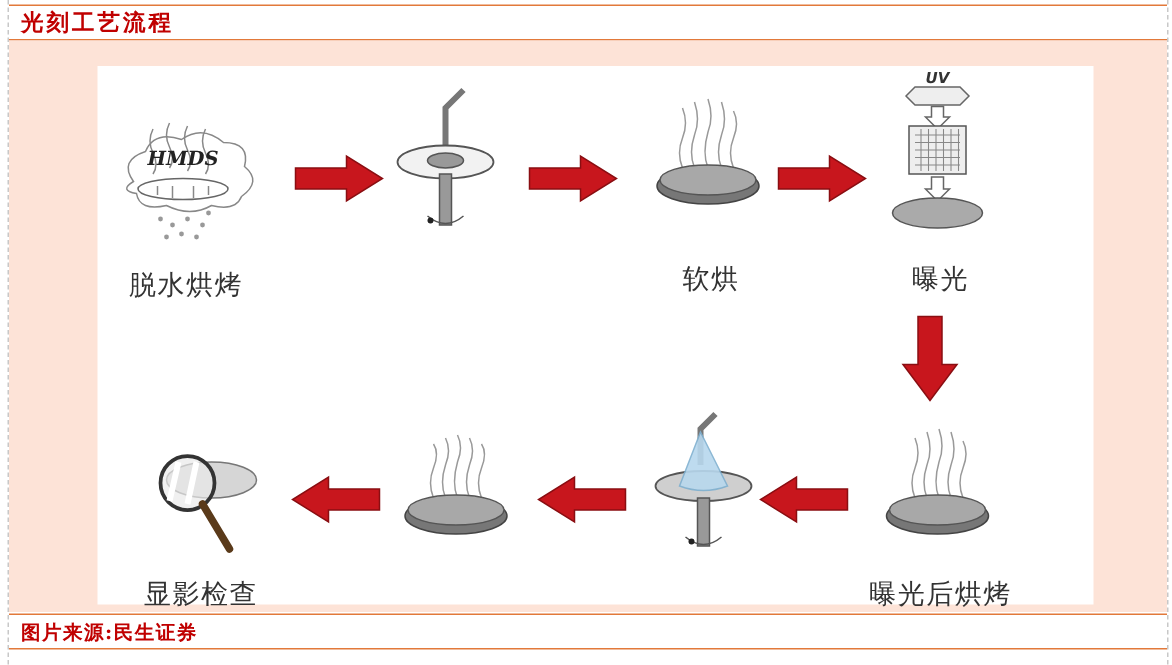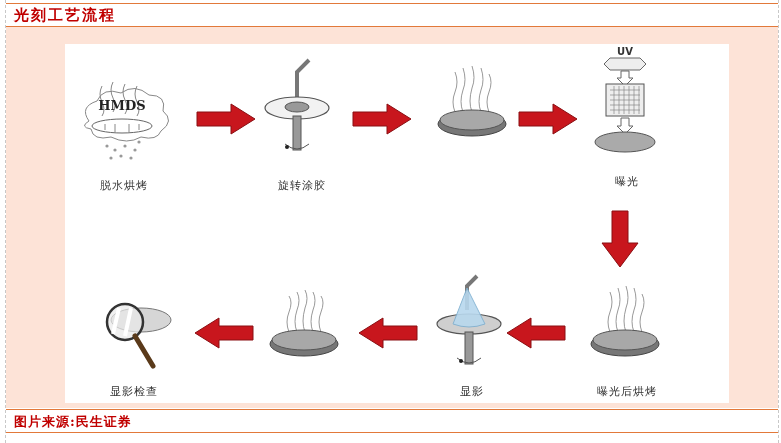--- a/index.html
+++ b/index.html
@@ -38,25 +38,25 @@
     position: absolute; left: 6px; top: 409px; width: 772px; height: 22px;
     border-top: 1px solid #e2793a;
     border-bottom: 1px solid #e2793a;
     background: #fff;
   }
   .source-text {
     position: absolute; left: 8px; top: 3px;
     font-family: "DejaVu Serif", serif; font-weight: bold;
     font-size: 13px; color: #c00000; letter-spacing: 1px;
   }
-  .step { position: absolute; width: 110px; }
+  .step { position: absolute; width: 110px; font-style: italic; }
   .step svg { display: block; margin: 0 auto; }
   .step-label {
     position: absolute; width: 110px; text-align: center;
-    font-size: 11px; color: #333; letter-spacing: 1px;
+    font-size: 18px; color: #333; letter-spacing: 1px;
   }
   .arrow { position: absolute; }
 </style>
 </head>
 <body>
 
 <div class="frame-left"></div>
 <div class="frame-right"></div>
 
 <div class="title-bar">
@@ -99,39 +99,39 @@
     <div class="step" style="left:180px; top:8px;">
       <svg width="110" height="110" viewBox="0 0 110 110">
         <path d="M52 50 V20 L64 8" fill="none" stroke="#777" stroke-width="4"></path>
         <ellipse cx="52" cy="56" rx="32" ry="11" fill="#f2f2f2" stroke="#555" stroke-width="1.2"></ellipse>
         <ellipse cx="52" cy="55" rx="12" ry="5" fill="#999" stroke="#555"></ellipse>
         <rect x="48" y="64" width="8" height="34" fill="#999" stroke="#555"></rect>
         <path d="M40 92 q12 10 24 0" fill="none" stroke="#555"></path>
         <circle cx="42" cy="95" r="2" fill="#222"></circle>
       </svg>
     </div>
-    <div class="step-label" style="left:182px; top:134px;">旋转涂胶</div>
 
     <svg class="arrow" style="left:286px; top:58px;" width="62" height="34" viewBox="0 0 62 34">
       <path d="M2 10 H36 V2 L60 17 L36 32 V24 H2 Z" fill="#c8161d" stroke="#8a0e12" stroke-width="1"></path>
     </svg>
 
     <div class="step" style="left:352px; top:8px;">
       <svg width="110" height="110" viewBox="0 0 110 110">
         <g fill="none" stroke="#999" stroke-width="1">
           <path d="M38 60 q-4 -10 0 -20 q4 -10 0 -20"></path>
           <path d="M46 60 q-4 -10 0 -22 q4 -10 0 -22"></path>
           <path d="M55 60 q-4 -10 0 -24 q4 -10 0 -22"></path>
           <path d="M64 60 q-4 -10 0 -22 q4 -10 0 -22"></path>
           <path d="M72 60 q-4 -10 0 -20 q4 -10 0 -18"></path>
         </g>
         <ellipse cx="55" cy="72" rx="34" ry="12" fill="#777" stroke="#444"></ellipse>
         <ellipse cx="55" cy="68" rx="32" ry="10" fill="#a8a8a8" stroke="#555"></ellipse>
       </svg>
     </div>
+    <div class="step-label" style="left:354px; top:130px;">软烘</div>
 
     <svg class="arrow" style="left:452px; top:58px;" width="62" height="34" viewBox="0 0 62 34">
       <path d="M2 10 H36 V2 L60 17 L36 32 V24 H2 Z" fill="#c8161d" stroke="#8a0e12" stroke-width="1"></path>
     </svg>
 
     <div class="step" style="left:505px; top:0px;">
       <svg width="110" height="120" viewBox="0 0 110 120">
         <text x="55" y="11" text-anchor="middle" font-family="DejaVu Sans, sans-serif" font-weight="bold" font-size="10" fill="#333">UV</text>
         <path d="M34 20 L40 14 H70 L76 20 L70 26 H40 Z" fill="#eee" stroke="#666"></path>
         <path d="M51 27 V34 H47 L55 42 L63 34 H59 V27 Z" fill="#fff" stroke="#666"></path>
@@ -172,21 +172,20 @@
     <div class="step" style="left:350px; top:228px;">
       <svg width="110" height="100" viewBox="0 0 110 100">
         <path d="M52 38 V14 L62 4" fill="none" stroke="#777" stroke-width="4"></path>
         <ellipse cx="54" cy="52" rx="32" ry="10" fill="#cfcfcf" stroke="#555" stroke-width="1.2"></ellipse>
         <path d="M52 16 L38 52 Q54 58 70 52 Z" fill="#b8d8ee" stroke="#7fb0d0" opacity="0.9"></path>
         <rect x="50" y="60" width="8" height="32" fill="#999" stroke="#555"></rect>
         <path d="M42 86 q12 10 24 0" fill="none" stroke="#555"></path>
         <circle cx="46" cy="89" r="2" fill="#222"></circle>
       </svg>
     </div>
-    <div class="step-label" style="left:352px; top:340px;">显影</div>
 
     <svg class="arrow" style="left:292px; top:272px;" width="62" height="34" viewBox="0 0 62 34">
       <path d="M60 10 H26 V2 L2 17 L26 32 V24 H60 Z" fill="#c8161d" stroke="#8a0e12" stroke-width="1"></path>
     </svg>
 
     <div class="step" style="left:184px; top:228px;">
       <svg width="110" height="100" viewBox="0 0 110 100">
         <g fill="none" stroke="#999" stroke-width="1">
           <path d="M40 60 q-4 -10 0 -20 q4 -10 0 -16"></path>
           <path d="M48 60 q-4 -10 0 -22 q4 -10 0 -18"></path>

